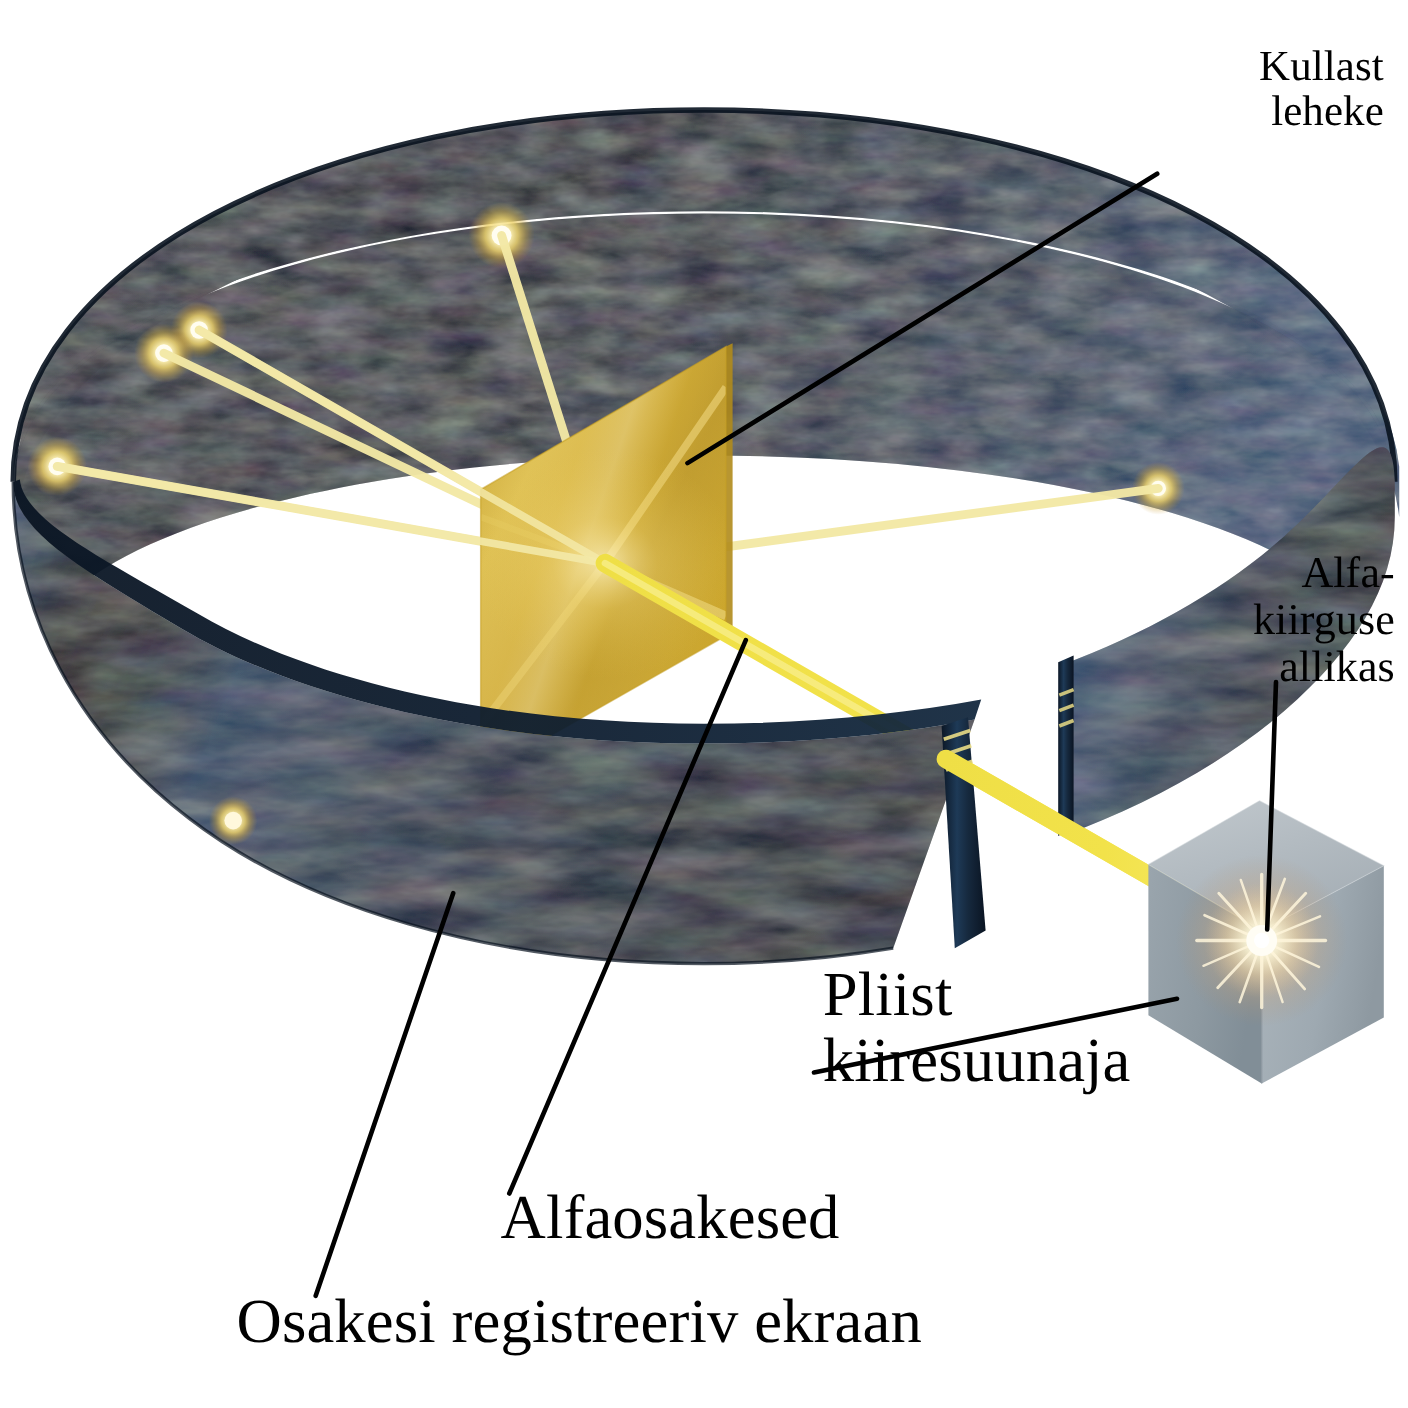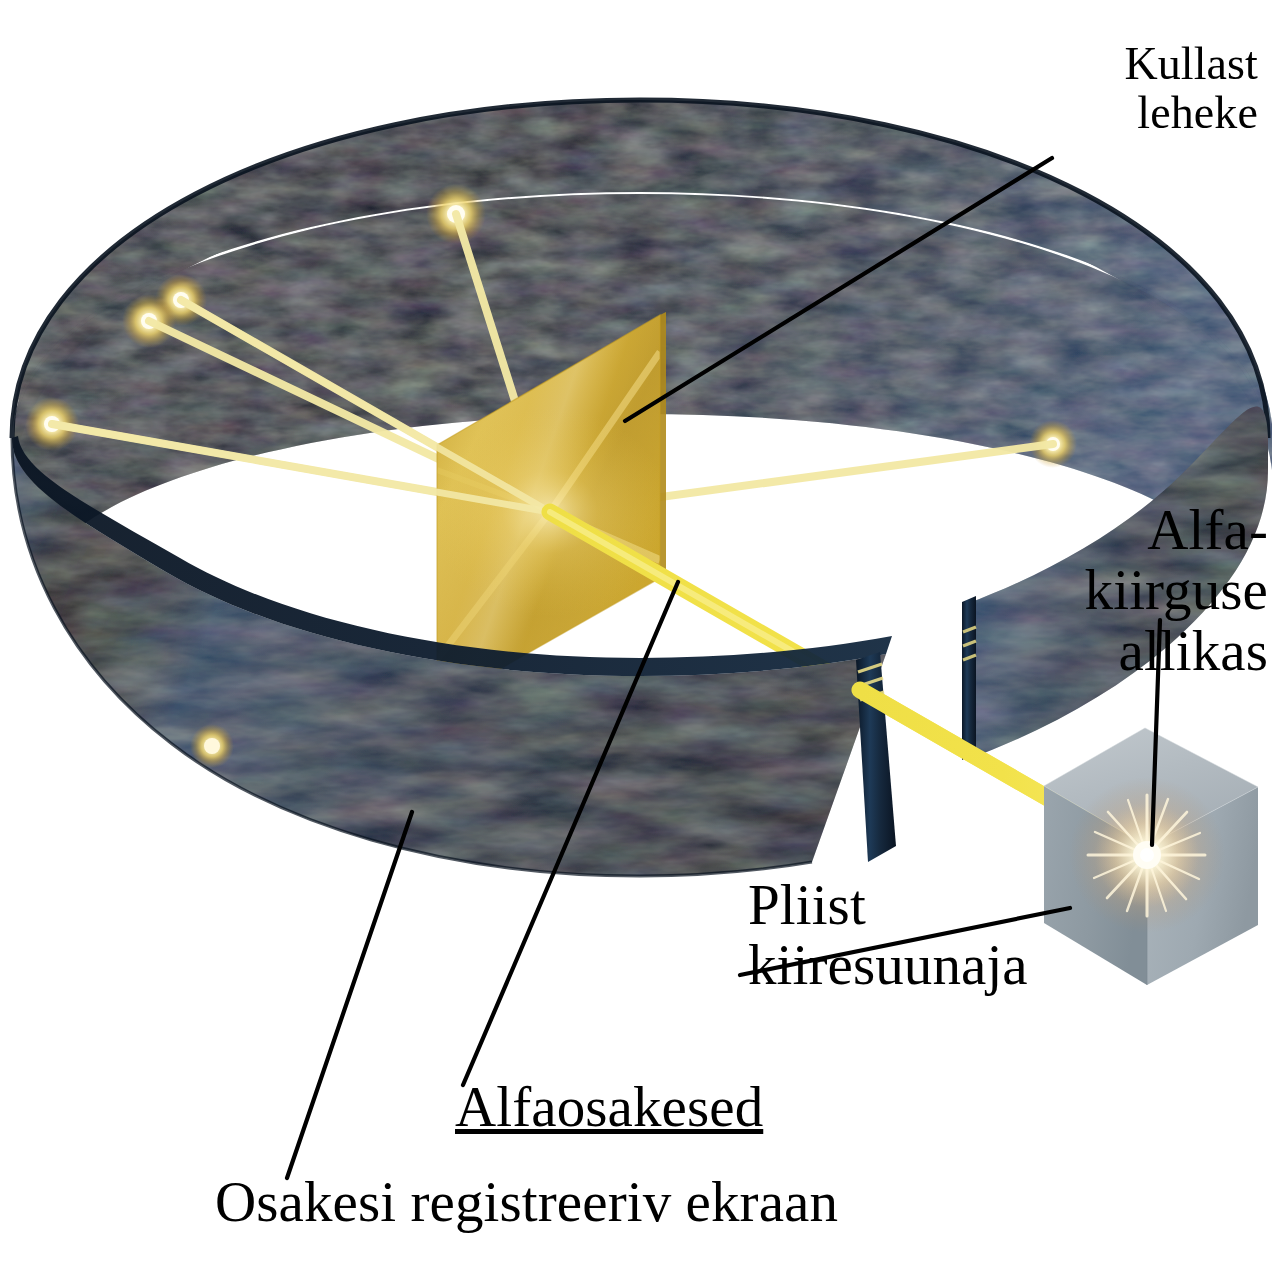--- a/index.html
+++ b/index.html
@@ -34,40 +34,39 @@
     font-family: "Liberation Serif", "DejaVu Serif", serif;
     font-weight: 400;
     line-height: 1.06;
     white-space: pre-line;
     letter-spacing: 0.1px;
   }
   #label-gold-foil {
     right: 22px;
     top: 40px;
     text-align: right;
-    font-size: 46px;
+    font-size: 39px;
   }
   #label-alpha-source {
     right: 12px;
     top: 500px;
     text-align: right;
-    font-size: 57px;
+    font-size: 40px;
   }
   #label-lead-collimator {
     left: 748px;
     top: 875px;
     text-align: left;
     font-size: 57px;
   }
   #label-alpha-particles {
     left: 455px;
     top: 1077px;
     text-align: left;
     font-size: 57px;
-    text-decoration: underline;
   }
   #label-detector-screen {
     left: 215px;
     top: 1172px;
     text-align: center;
     font-size: 57px;
   }
 </style>
 </head>
 <body>

